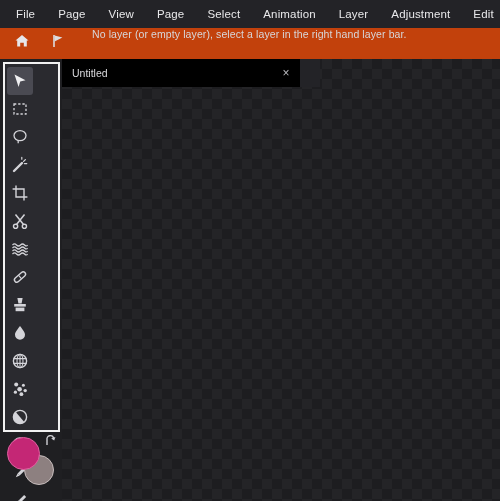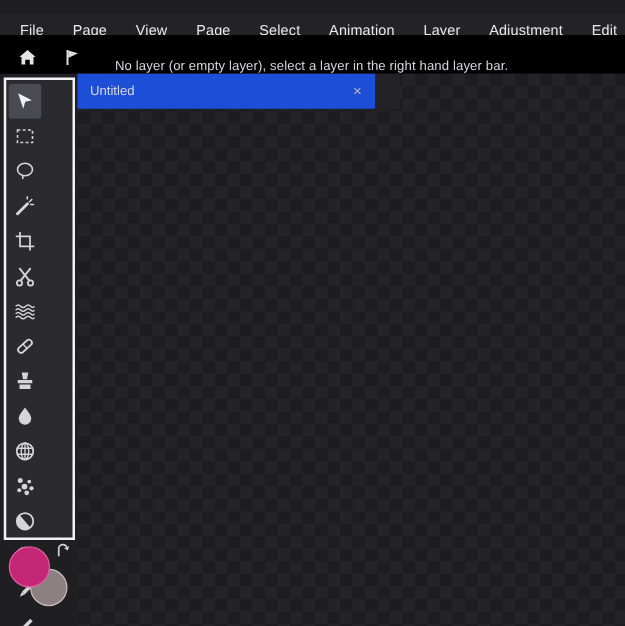--- a/index.html
+++ b/index.html
@@ -18,21 +18,21 @@
   #app {
     position: relative;
     width: 500px;
     height: 501px;
     background: #1f1f22;
   }
 
   
   .menubar {
     position: absolute;
-    left: 0; top: 11px;
+    left: 0; top: 0;
     width: 500px; height: 28px;
     background: #232327;
     display: flex;
     align-items: center;
     box-sizing: border-box;
     padding-left: 16px;
   }
   .menu-item {
     color: #e8e8ea;
     font-size: 11.5px;
@@ -42,23 +42,23 @@
     cursor: default;
     line-height: 28px;
   }
   .menu-item:last-child { margin-right: 0; }
 
   
   .statusbar {
     position: absolute;
     left: 0; top: 28px;
     width: 500px; height: 31px;
-    background: #000000;
-    display: flex;
-    align-items: flex-end;
+    background: #c2410c;
+    display: flex;
+    align-items: flex-start;
     box-sizing: border-box;
     padding-left: 9px;
   }
   .sb-icon {
     width: 26px; height: 26px;
     display: flex;
     align-items: center;
     justify-content: center;
     margin-right: 10px;
     flex: none;
@@ -77,21 +77,21 @@
     position: absolute;
     left: 62px; top: 59px;
     width: 258px; height: 28px;
     background: #232327;
     z-index: 4;
   }
   .tab {
     position: absolute;
     left: 0; top: 0;
     width: 238px; height: 28px;
-    background: #1d4ed8;
+    background: #000000;
     display: flex;
     align-items: center;
     box-sizing: border-box;
     padding: 0 8px 0 10px;
   }
   .tab-label {
     color: #d9d9dd;
     font-size: 10.5px;
     flex: 1;
     white-space: nowrap;

